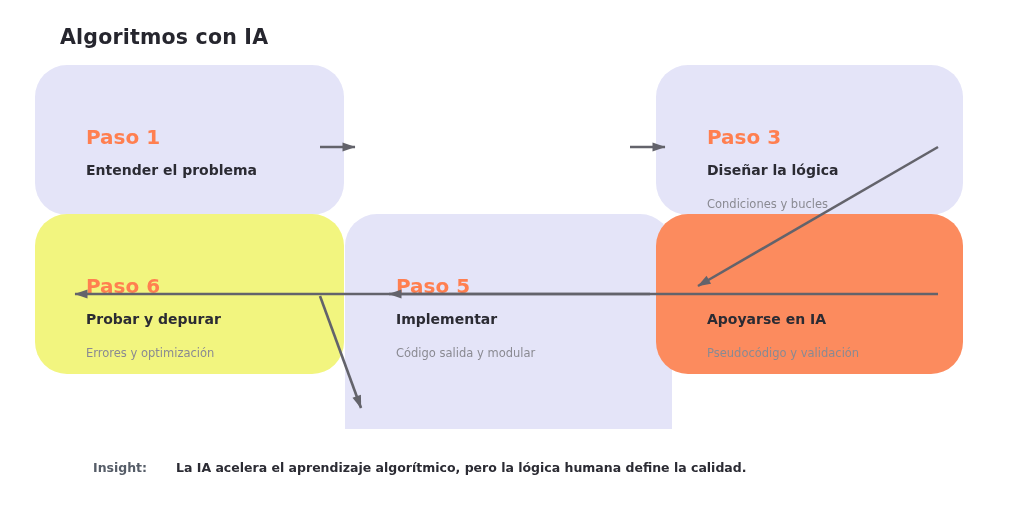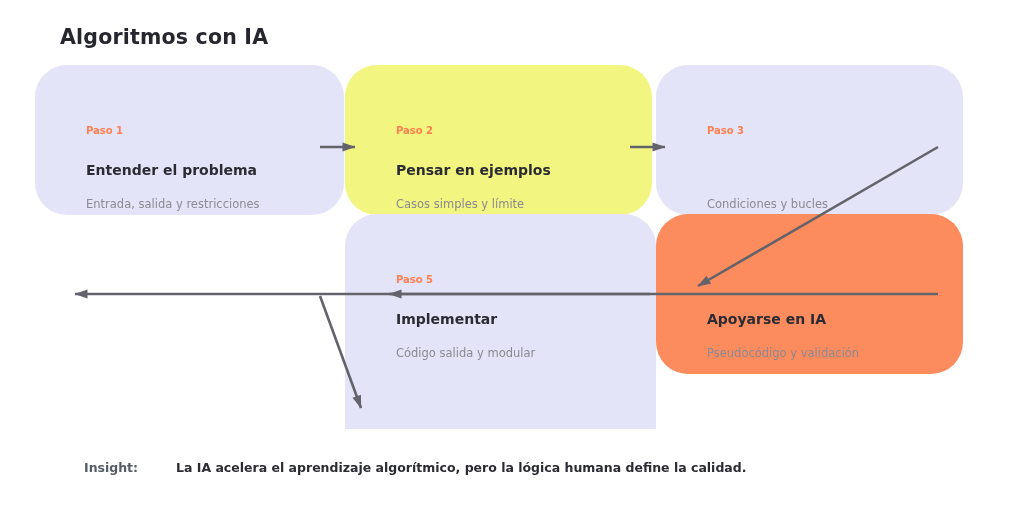--- a/index.html
+++ b/index.html
@@ -18,30 +18,30 @@
     font-size: 20.5px;
     font-weight: bold;
     color: #26262e;
     letter-spacing: 0.2px;
     white-space: nowrap;
   }
   .card {
     position: absolute;
     border-radius: 32px;
   }
-  .card.tall { border-radius: 32px 32px 0 0; }
+  .card.tall { border-radius: 32px 32px 0 0; padding-left: 16px; }
   .card.ghost { background: transparent; }
   .bg-lavender { background: #e4e4f8; }
   .bg-yellow   { background: #f2f57f; }
   .bg-orange   { background: #fc8b5e; }
   .step {
     position: absolute;
     left: 51px;
     top: 60px;
-    font-size: 10px;
+    font-size: 20px;
     font-weight: bold;
     color: #ff7f50;
     white-space: nowrap;
   }
   .name {
     position: absolute;
     left: 51px;
     top: 97px;
     font-size: 14px;
     font-weight: bold;
@@ -51,21 +51,21 @@
   .desc {
     position: absolute;
     left: 51px;
     top: 132px;
     font-size: 11.5px;
     color: #8a8a92;
     white-space: nowrap;
   }
   .insight-label {
     position: absolute;
-    left: 84px;
+    left: 93px;
     top: 460px;
     font-size: 12.5px;
     font-weight: bold;
     color: #565d68;
     white-space: nowrap;
   }
   .insight-text {
     position: absolute;
     left: 176px;
     top: 460px;
@@ -86,40 +86,40 @@
 </head>
 <body>
 
 <div id="canvas">
 
   <div class="title">Algoritmos con IA</div>
 
   <div class="card bg-lavender" style="left:35px; top:65px; width:309px; height:150px;">
     <div class="step">Paso 1</div>
     <div class="name">Entender el problema</div>
-    <div class="desc">Entrada, salida y restricciones</div>
   </div>
 
-  <div class="card bg-yellow" style="left:345px; top:65px; width:307px; height:150px;">
-    <div class="step">Paso 2</div>
-    <div class="name">Pensar en ejemplos</div>
-    <div class="desc">Casos simples y límite</div>
-  </div>
 
   <div class="card bg-lavender" style="left:656px; top:65px; width:307px; height:150px;">
     <div class="step">Paso 3</div>
+    <div class="name">Diseñar la lógica</div>
     <div class="desc">Condiciones y bucles</div>
   </div>
 
   <div class="card tall bg-lavender" style="left:345px; top:214px; width:311px; height:215px;">
     <div class="step">Paso 5</div>
     <div class="name">Implementar</div>
     <div class="desc">Código salida y modular</div>
   </div>
 
+  <div class="card bg-yellow" style="left:35px; top:214px; width:309px; height:160px;">
+    <div class="step">Paso 6</div>
+    <div class="name">Probar y depurar</div>
+    <div class="desc">Errores y optimización</div>
+  </div>
 
   <div class="card bg-orange" style="left:656px; top:214px; width:307px; height:160px;text-align:center;">
     <div class="step"></div>
     <div class="name">Apoyarse en IA</div>
     <div class="desc">Pseudocódigo y validación</div>
   </div>
 
 
   <div class="insight-label">Insight:</div>
   <div class="insight-text">La IA acelera el aprendizaje algorítmico, pero la lógica humana define la calidad.</div>

